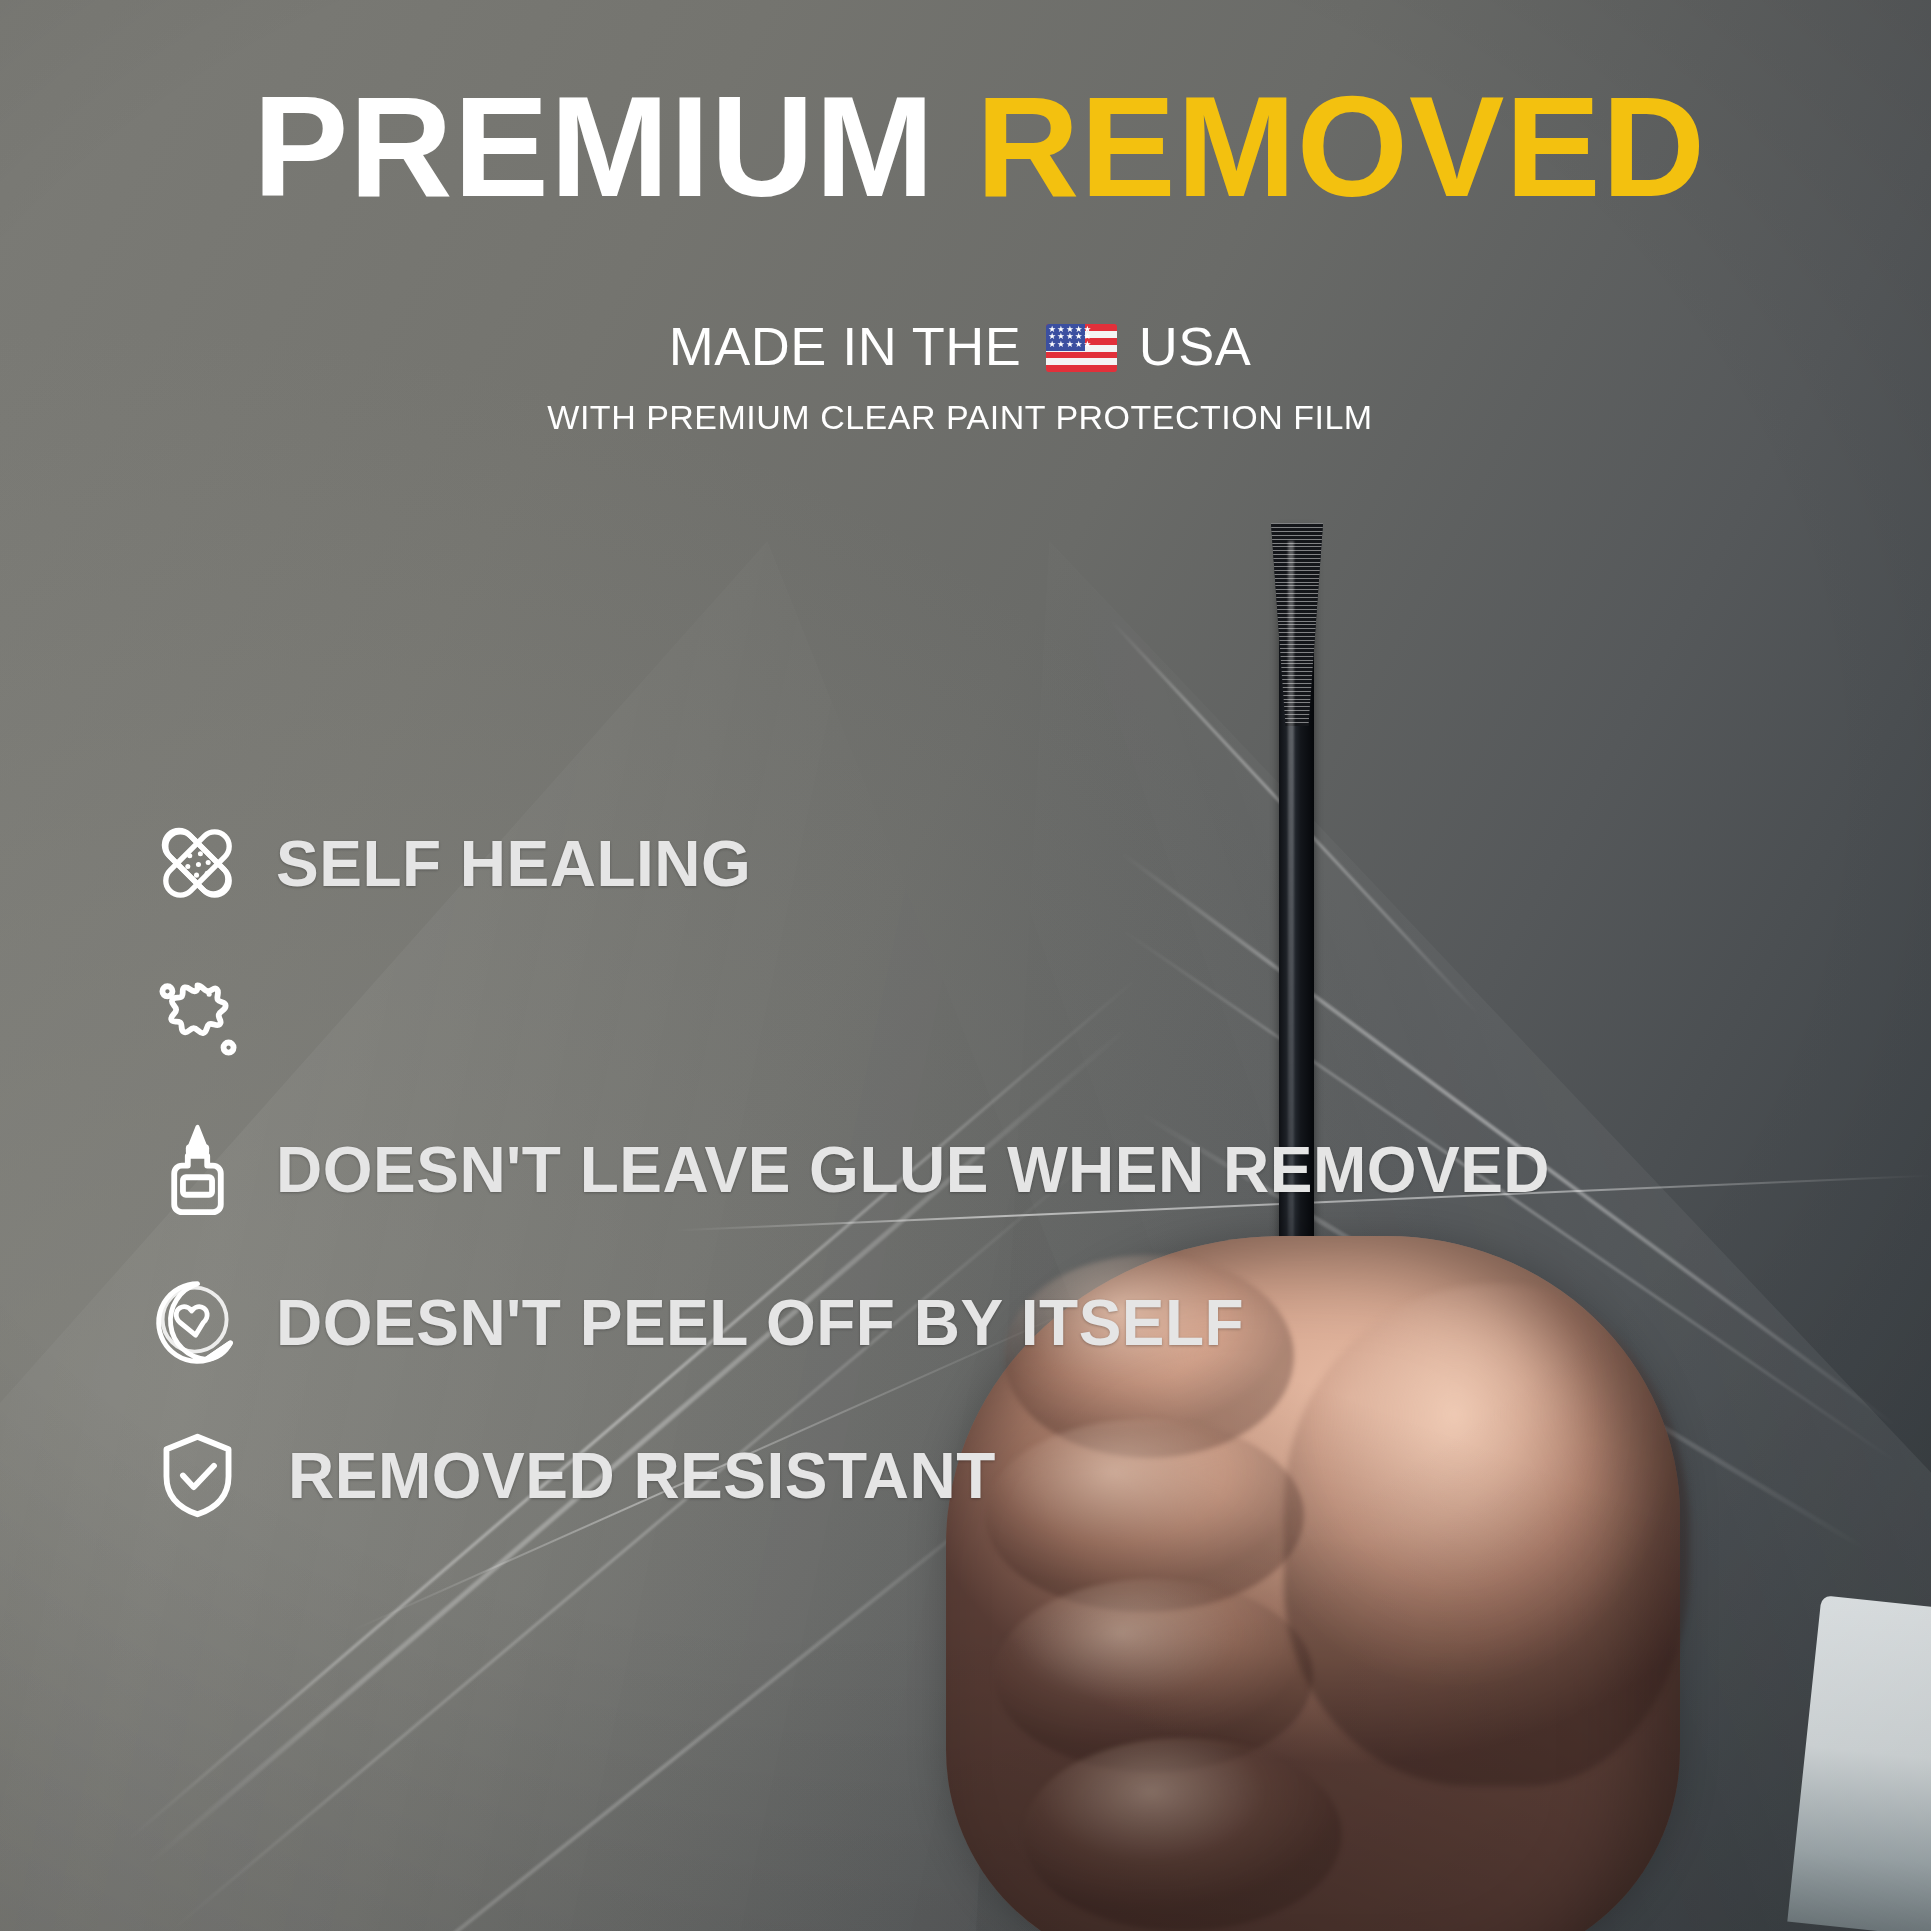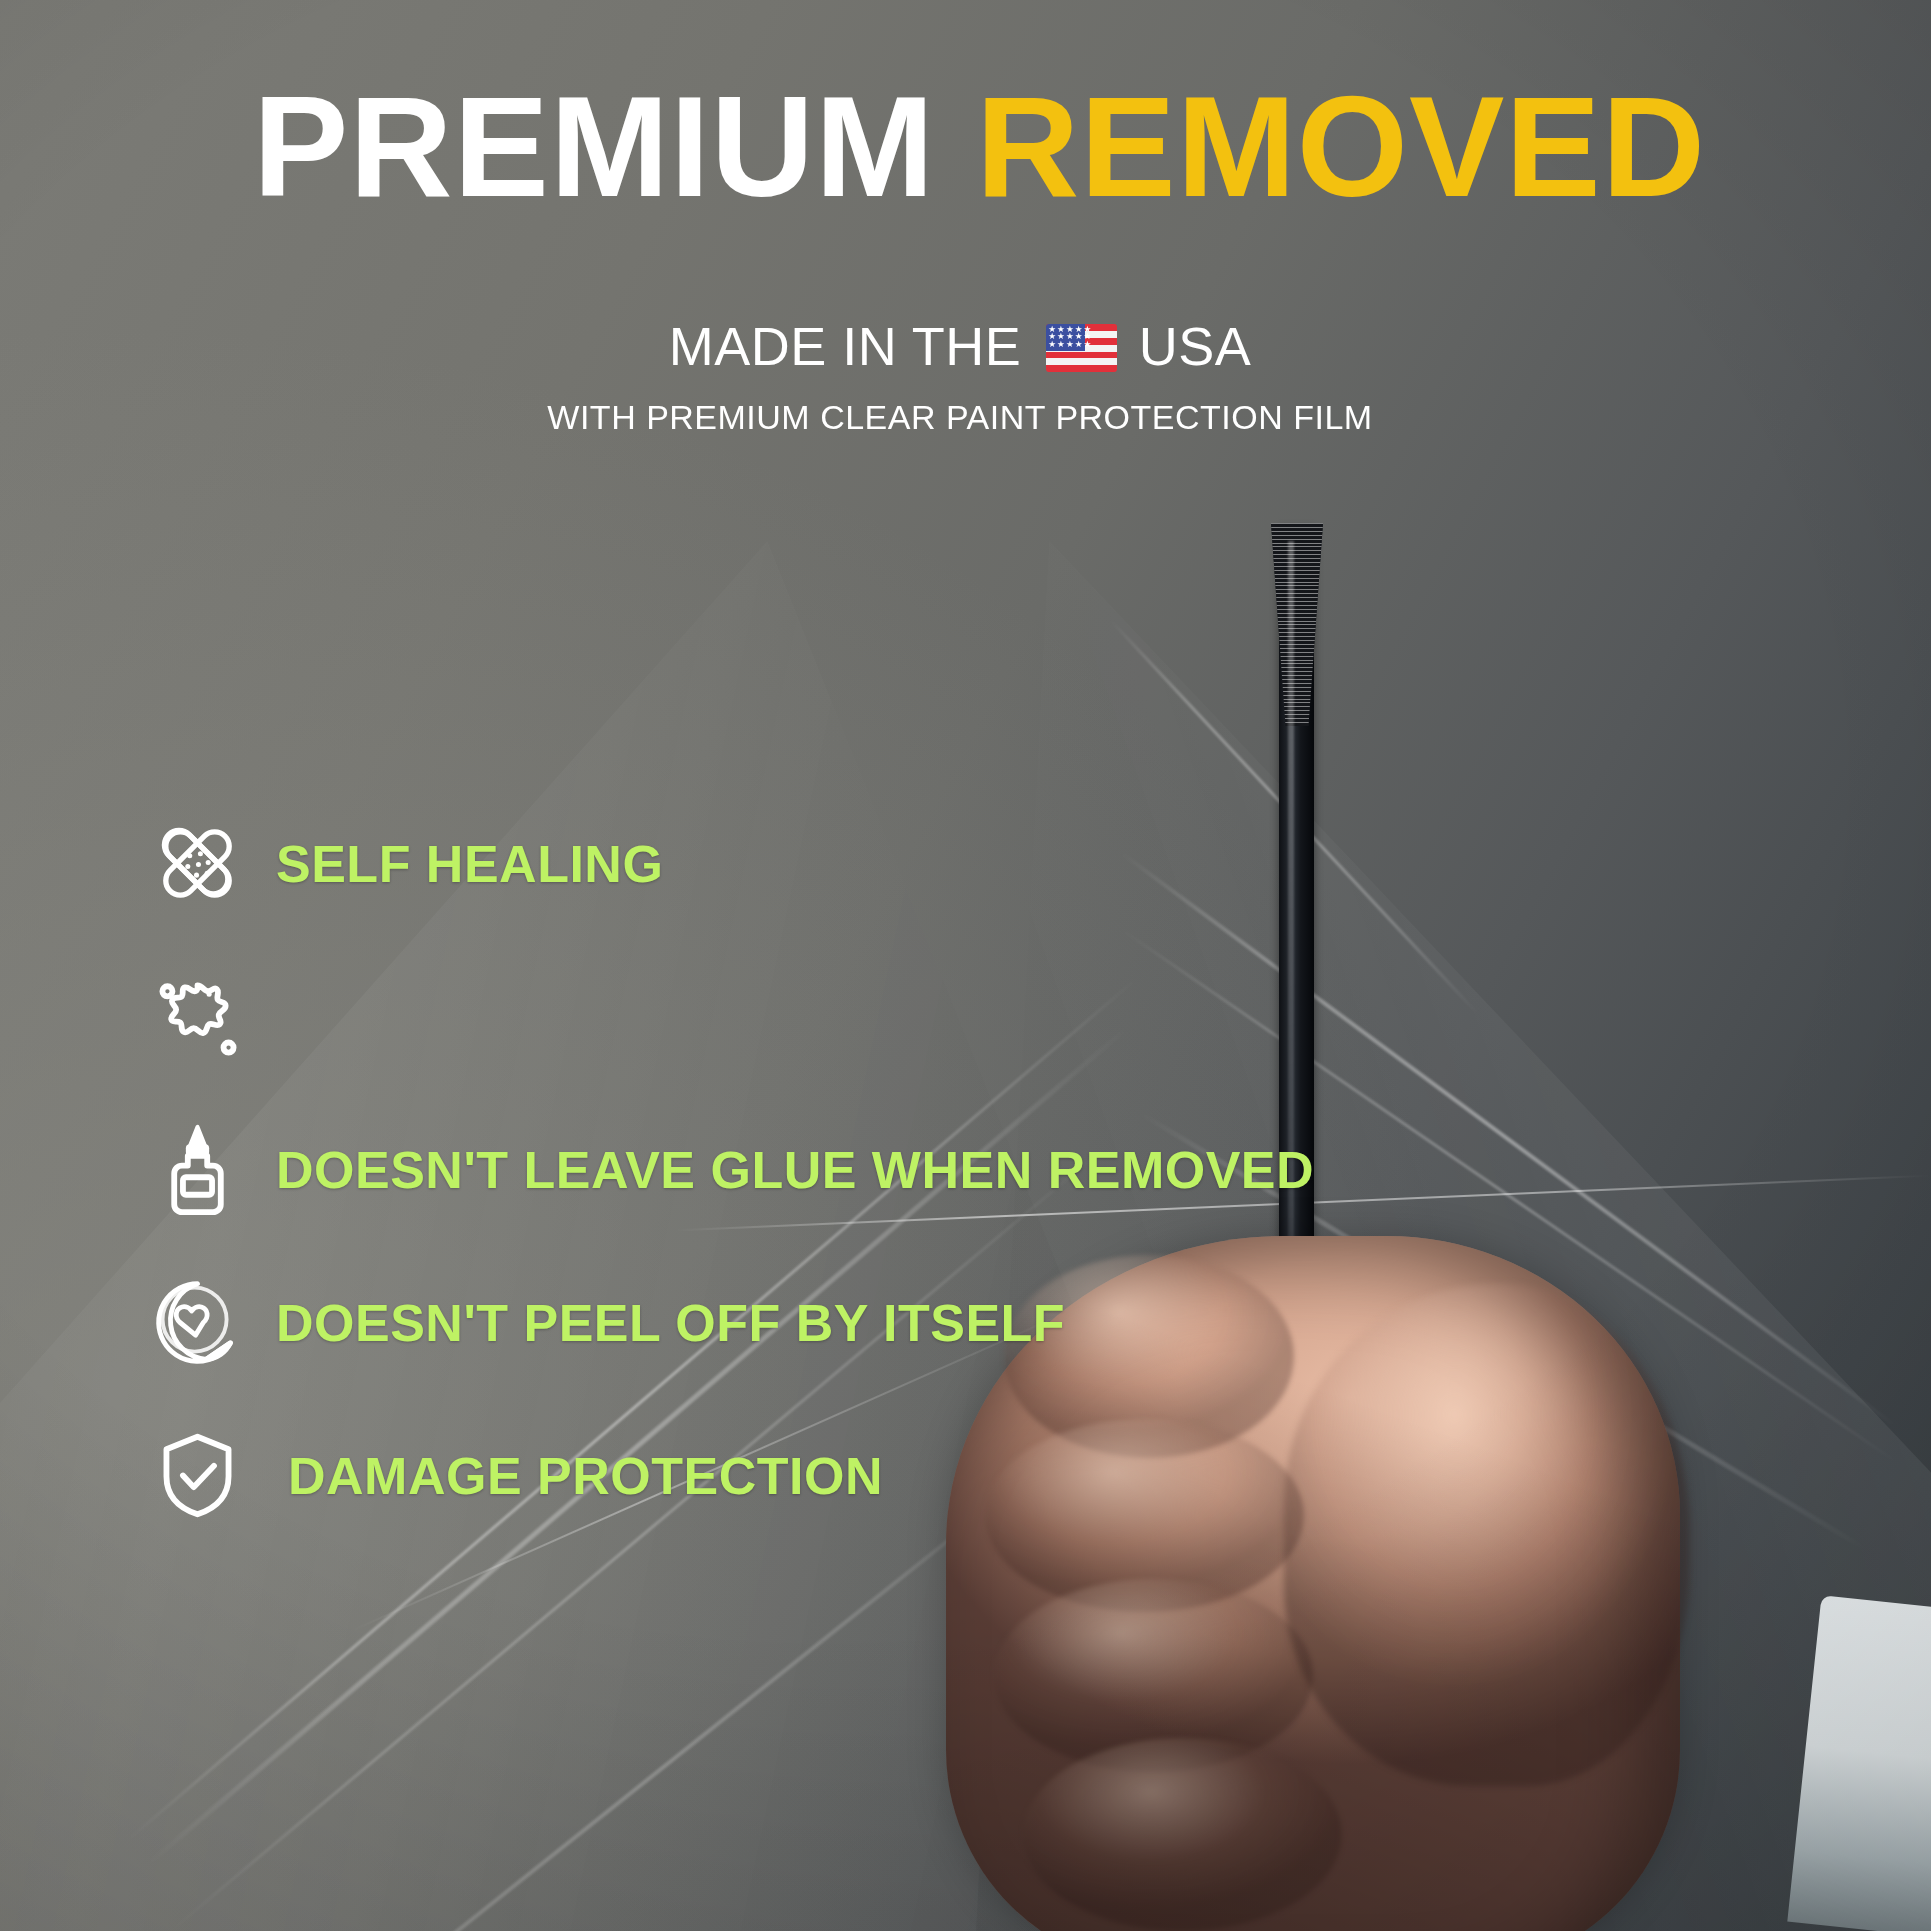--- a/index.html
+++ b/index.html
@@ -220,22 +220,22 @@
     width: 104px;
     min-width: 104px;
     height: 104px;
     display: flex;
     align-items: center;
     justify-content: center;
   }
   .feature .ico svg { display: block; }
   .feature .label {
     margin-left: 27px;
-    color: #bef264;
-    font-size: 52px;
+    color: #e5e5e5;
+    font-size: 64px;
     font-weight: 700;
     letter-spacing: 0.5px;
     white-space: nowrap;
     text-shadow: 0 1px 2.9px rgba(0,0,0,.28);
   }
   .feature.indent .label { margin-left: 39px; }
 </style>
 </head>
 <body>
 
@@ -352,18 +352,18 @@
     </div>
 
 
     <div class="feature indent">
       <span class="ico">
         <svg width="97" height="97" viewBox="0 0 100 100" fill="none" stroke="#fff" stroke-width="6" stroke-linejoin="round" stroke-linecap="round">
           <path d="M50 10 18 23v28c0 21 14 33 32 39 18-6 32-18 32-39V23z"></path>
           <path d="M35 50l11 12 21-22"></path>
         </svg>
       </span>
-      <span class="label">DAMAGE PROTECTION</span>
+      <span class="label">REMOVED RESISTANT</span>
     </div>
 
   </div>
 </div>
 
 
 </body></html>

